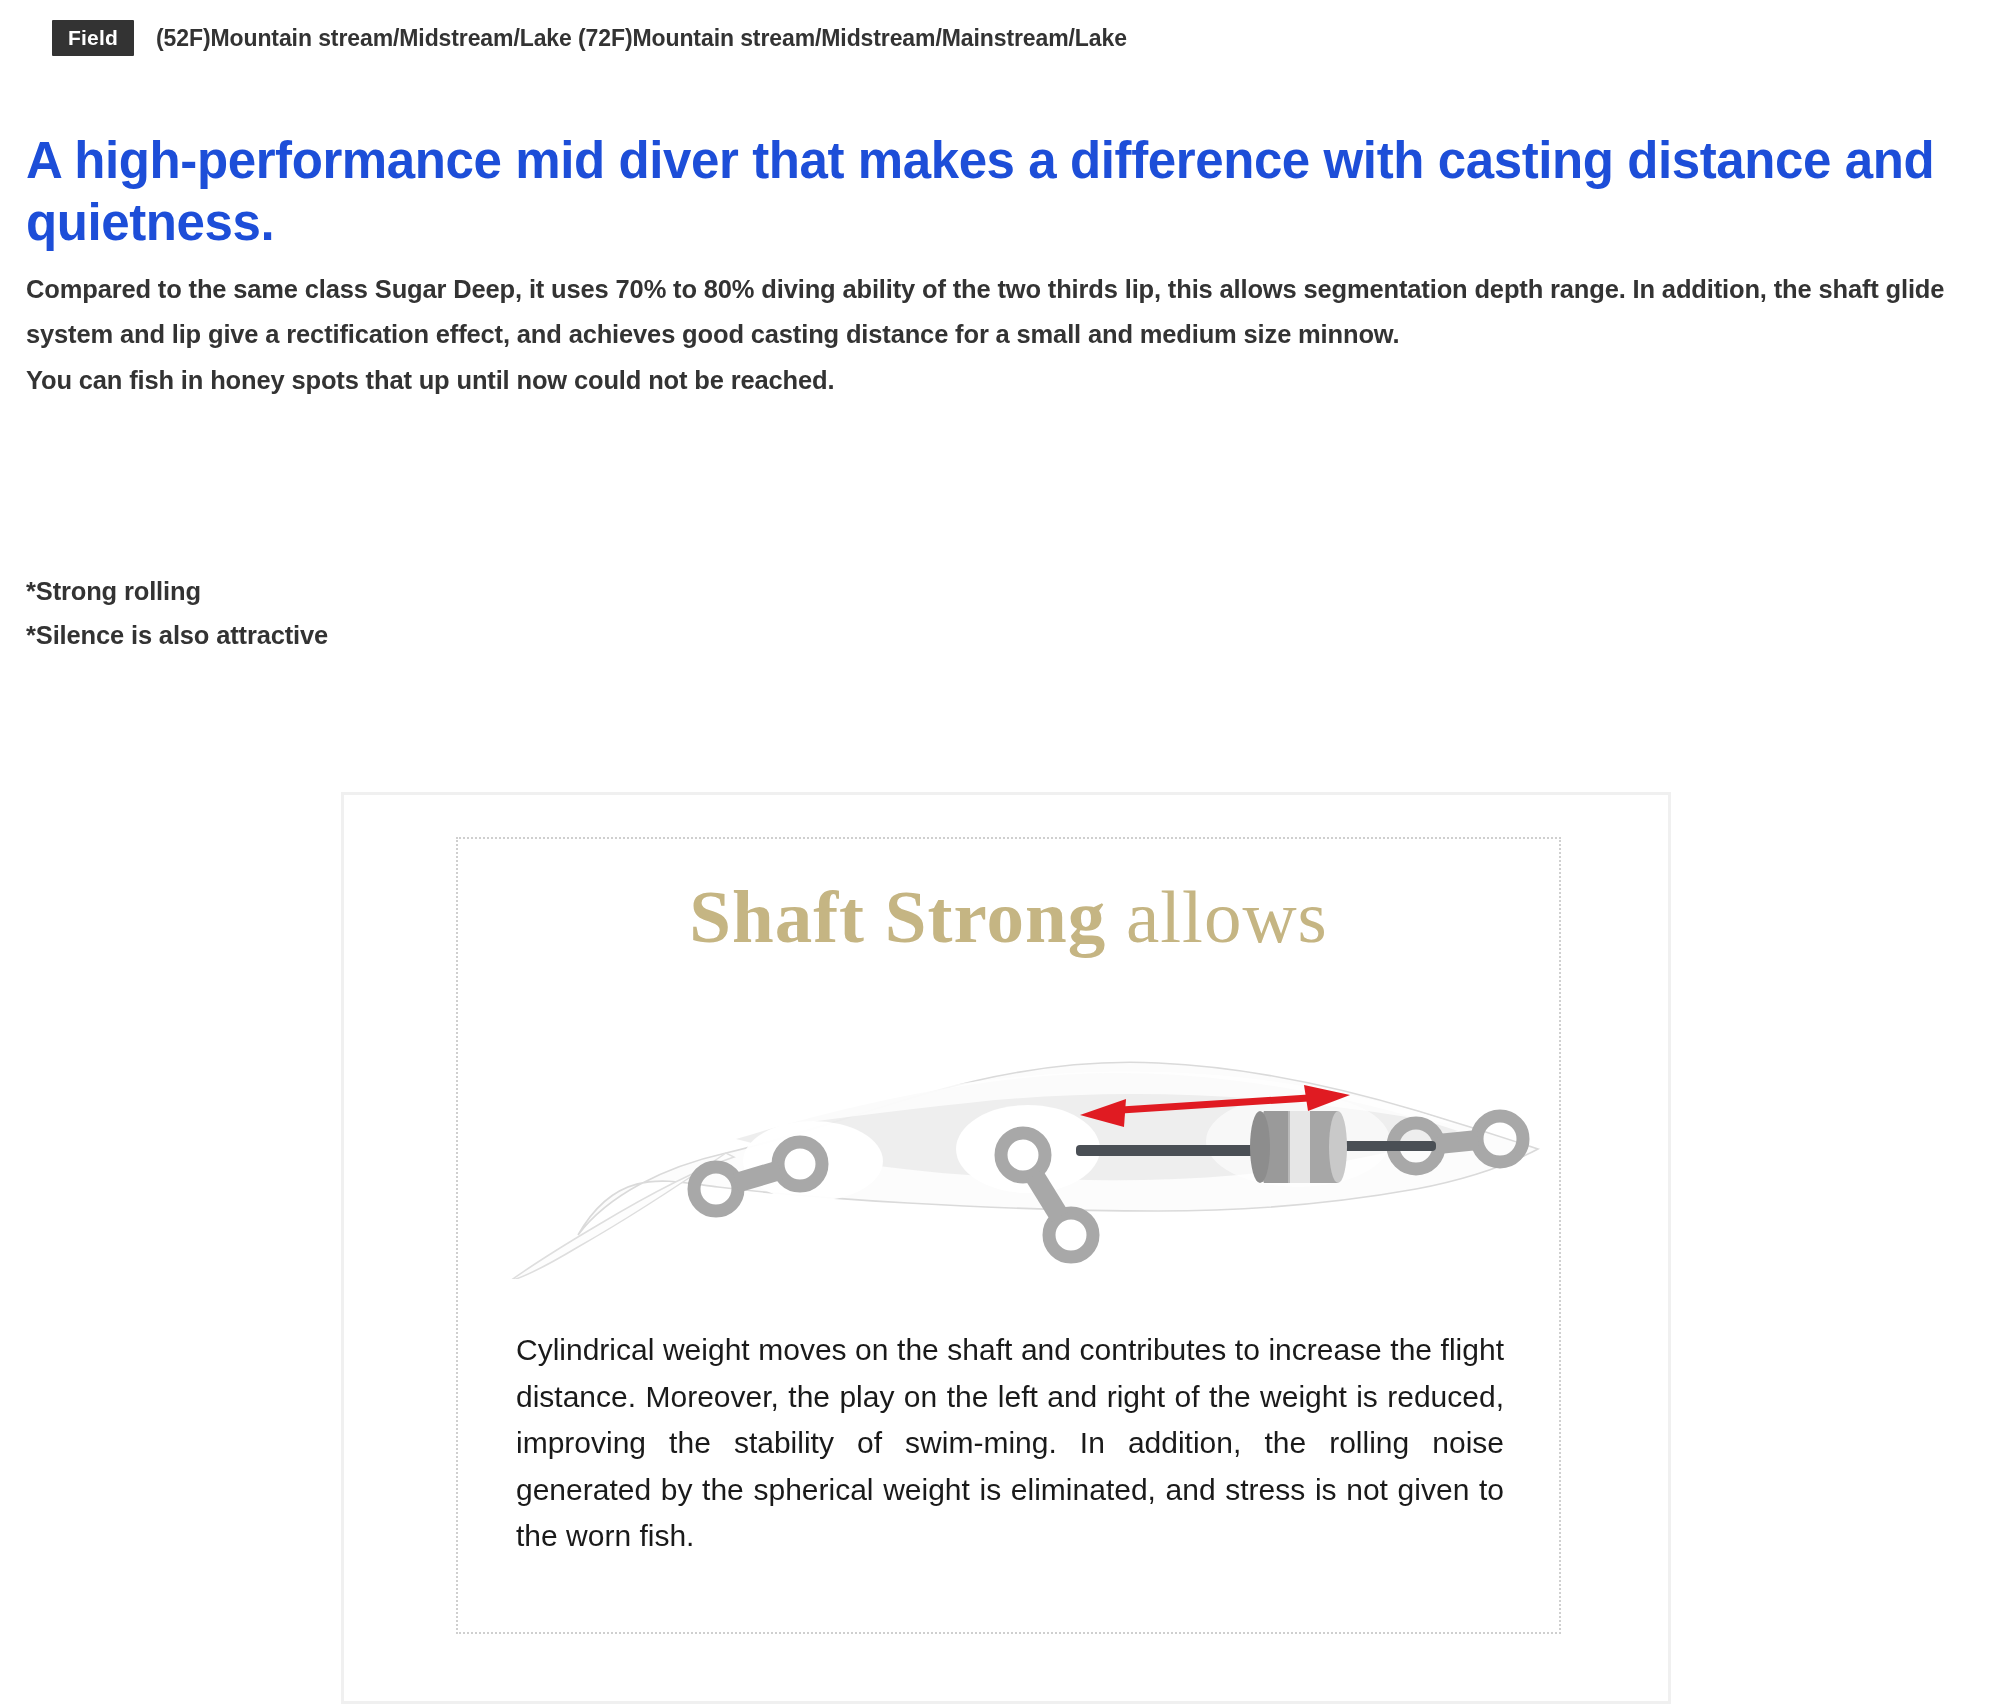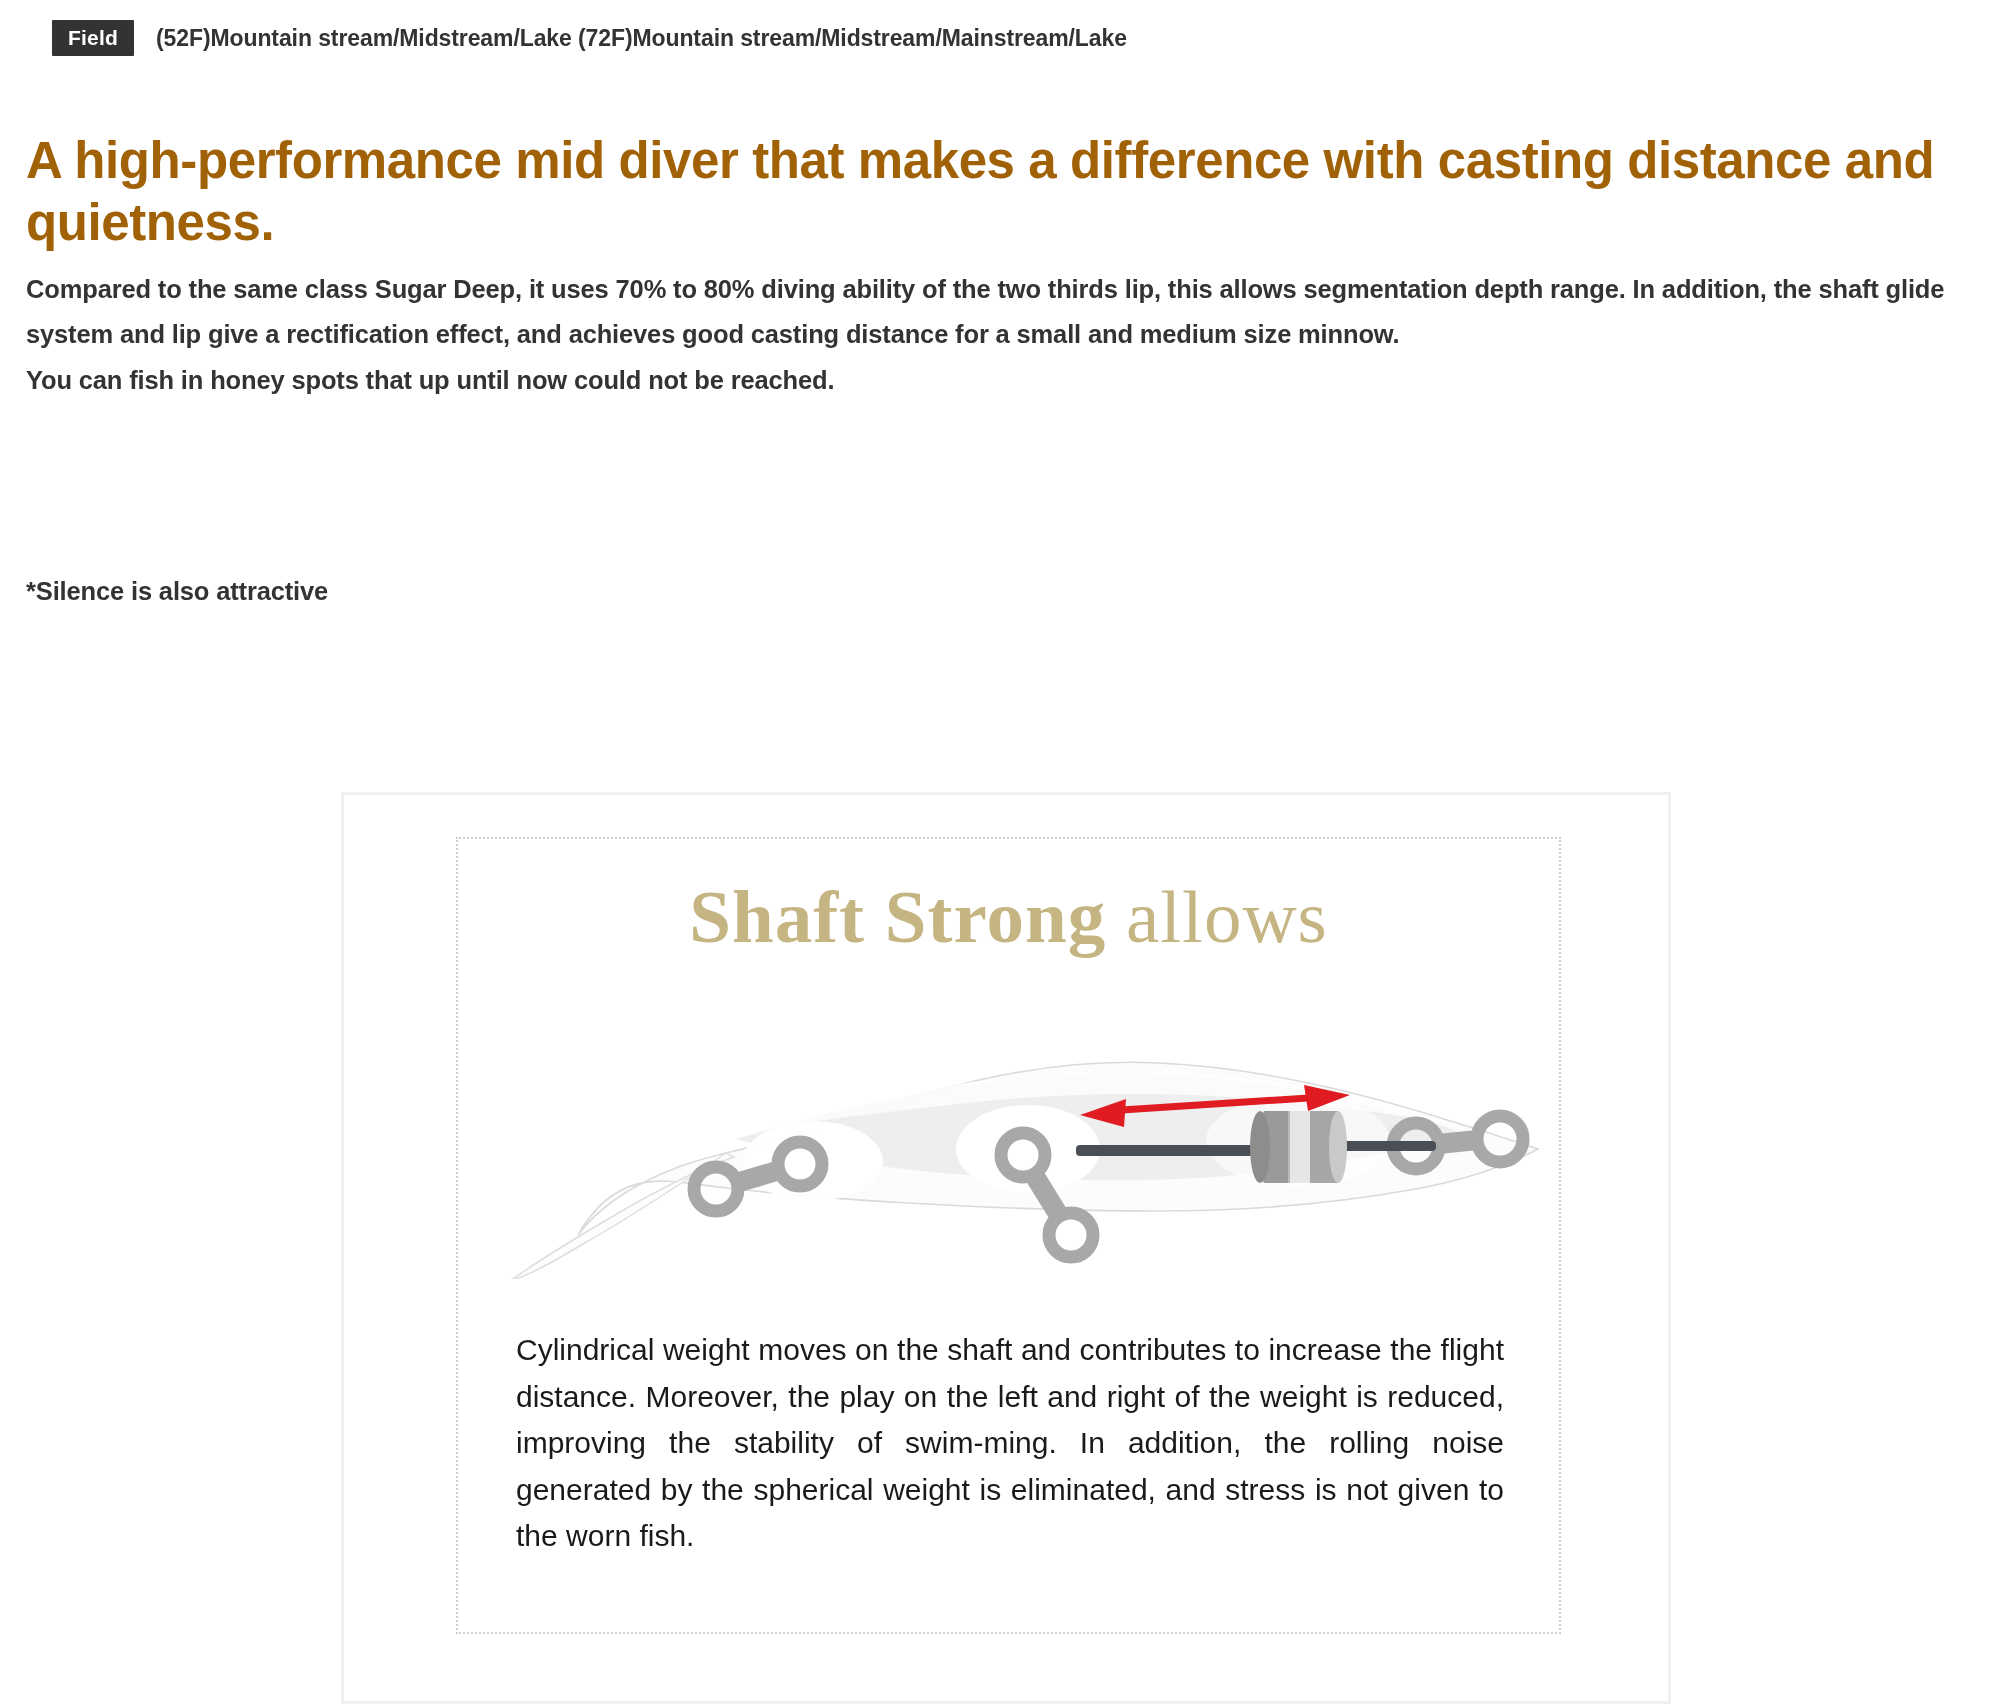--- a/index.html
+++ b/index.html
@@ -49,21 +49,21 @@
     font-weight: bold;
     letter-spacing: -0.1px;
   }
 
   
   .headline {
     position: absolute;
     left: 26px;
     top: 96px;
     width: 1910px;
-    color: #a16207;
+    color: #1d4ed8;
     font-size: 51px;
     font-weight: bold;
     line-height: 1.22;
     letter-spacing: -0.4px;
   }
 
   
   .body-copy {
     position: absolute;
     left: 26px;
@@ -166,20 +166,21 @@
   </div>
 
   <h1 class="headline">A high-performance mid diver that makes a difference with casting distance and quietness.</h1>
 
   <div class="body-copy">
     <p>Compared to the same class Sugar Deep, it uses 70% to 80% diving ability of the two thirds lip, this allows segmentation depth range. In addition, the shaft glide system and lip give a rectification effect, and achieves good casting distance for a small and medium size minnow.</p>
     <p>You can fish in honey spots that up until now could not be reached.</p>
   </div>
 
   <div class="features">
+    <div>*Strong rolling</div>
     <div>*Silence is also attractive</div>
   </div>
 
   <div class="figure-outer">
     <div class="figure-inner">
 
       <div class="figure-title">
         <span class="tt-bold">Shaft Strong</span>
         <span class="tt-light">allows</span>
       </div>

